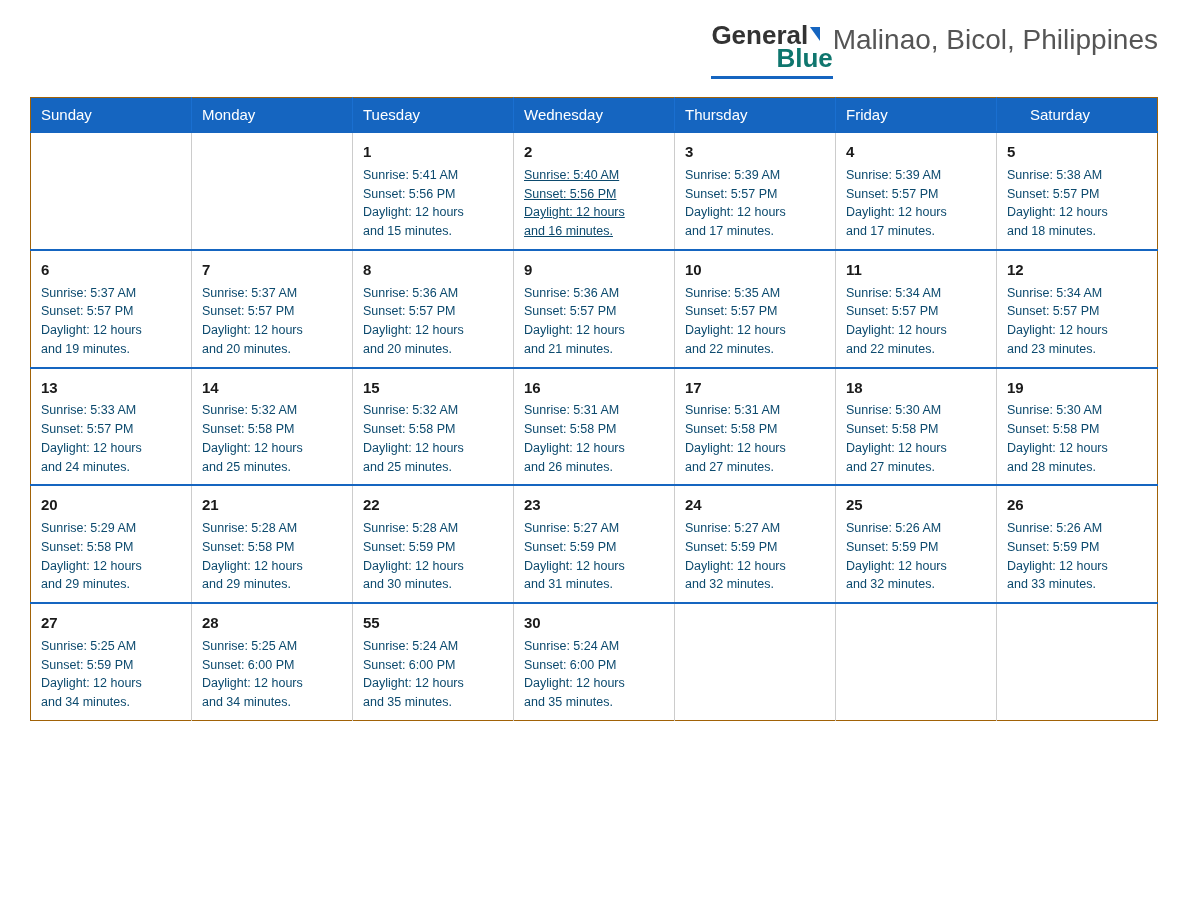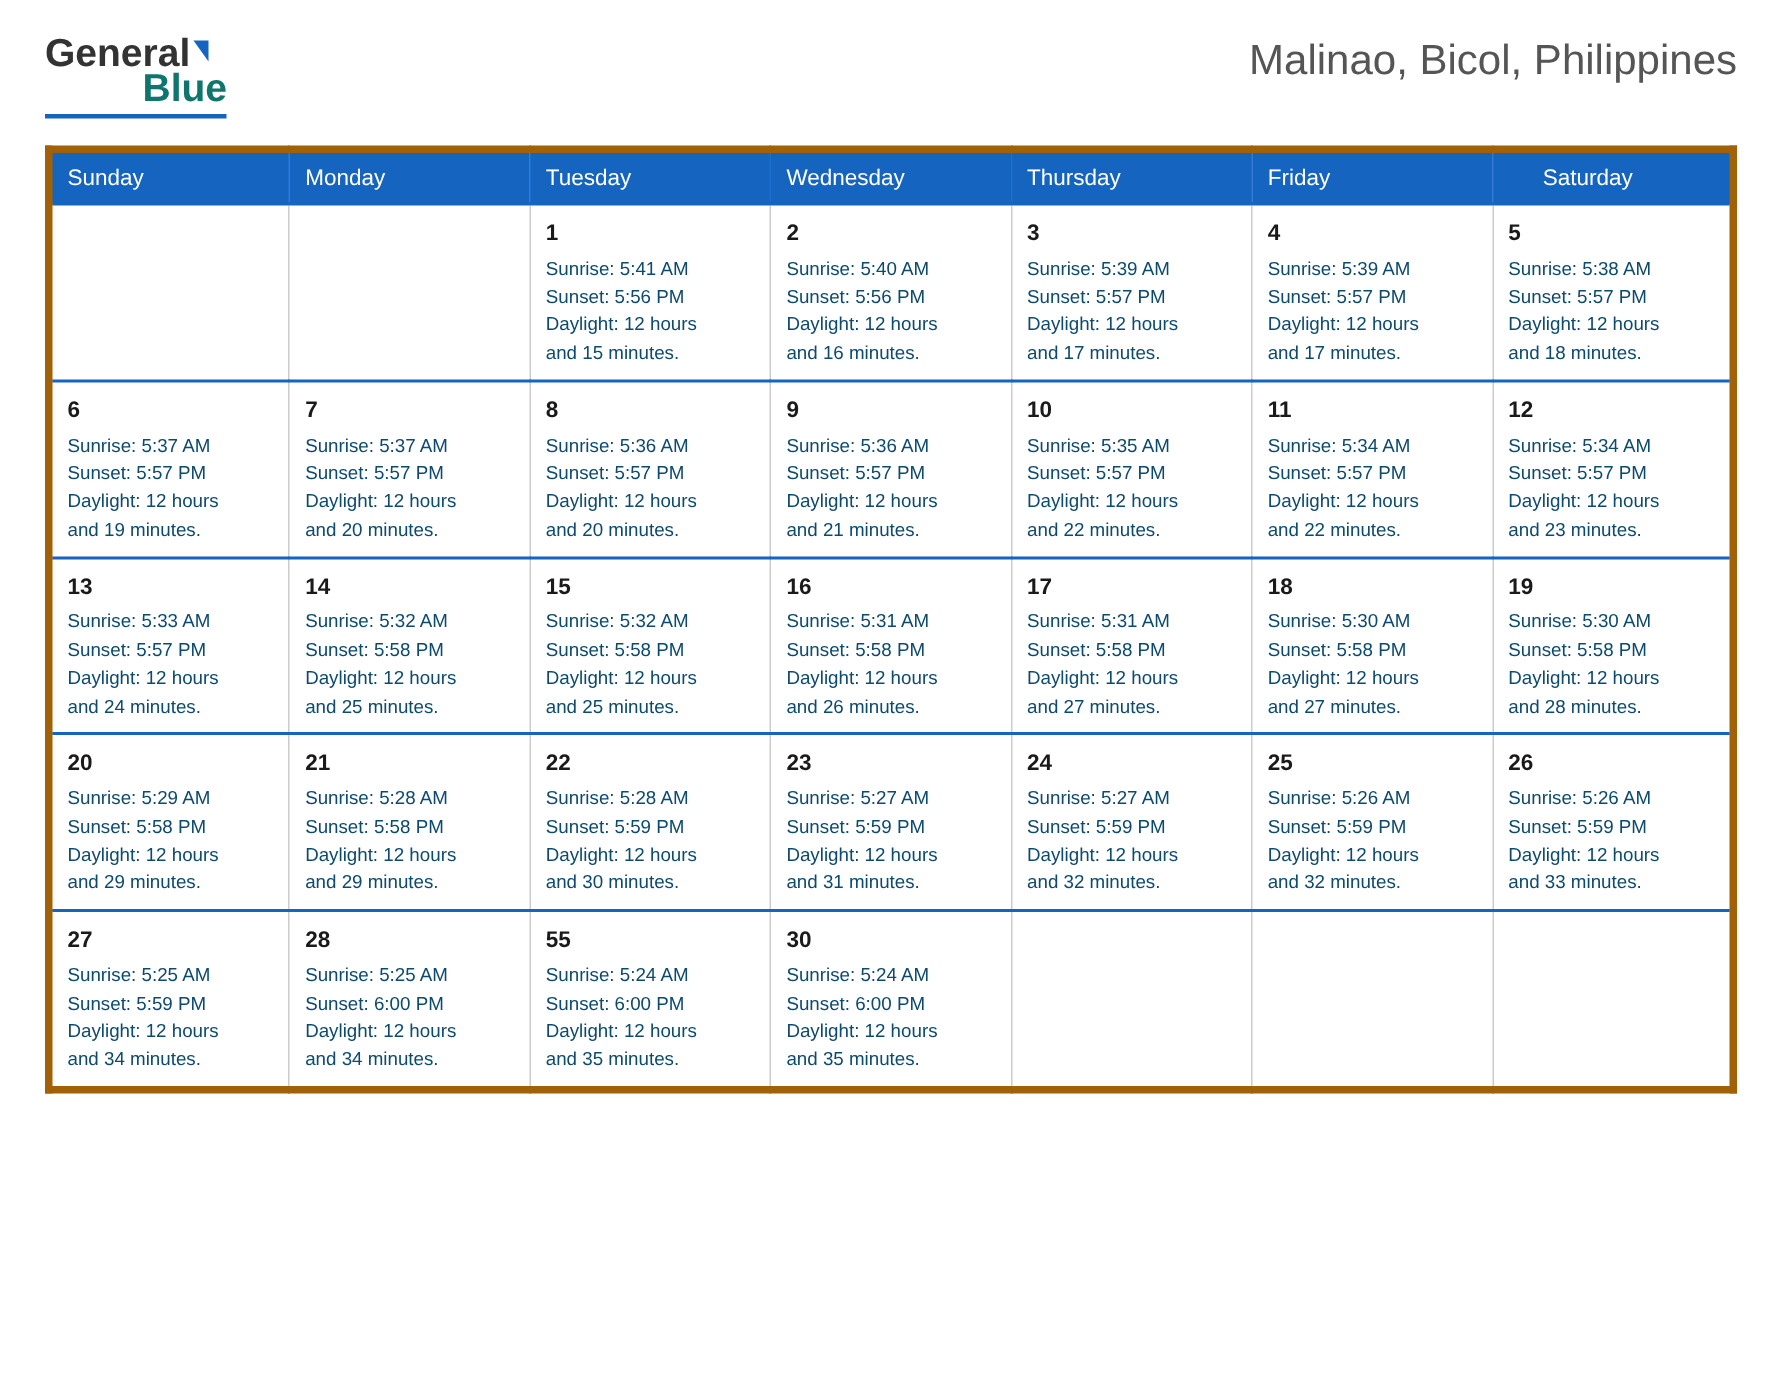--- a/index.html
+++ b/index.html
@@ -5,21 +5,21 @@
     * { box-sizing: border-box; margin: 0; padding: 0; }
     body {
       font-family: Arial, Helvetica, sans-serif;
       background: #ffffff;
       padding: 20px 30px;
       width: 1188px;
       min-height: 918px;
     }
     .header-area {
       display: flex;
-      justify-content: space-between;
+      justify-content: flex-end;
       align-items: flex-start;
       margin-bottom: 18px;
     }
     .logo-container {
       display: flex;
       flex-direction: column;
       align-items: flex-start;
     }
     .logo-text {
       display: flex;
@@ -54,21 +54,21 @@
       line-height: 1.1;
     }
     .location-title {
       font-size: 28px;
       color: #555;
       margin-top: 4px;
     }
     .calendar-table {
       width: 100%;
       border-collapse: collapse;
-      border: 5px solid #a16207;
+      border: 1px solid #a16207;
     }
     .calendar-table th {
       background-color: #1565c0;
       color: #ffffff;
       text-align: left;
       padding: 8px 10px;
       font-size: 15px;
       font-weight: normal;
       border-right: 1px solid #1a6fd0;
     }
@@ -140,21 +140,21 @@
         <td class="empty-cell"></td>
         <td>
           <span class="day-number">1</span>
           <div class="day-info" style="white-space: pre-line;">Sunrise: 5:41 AM
 Sunset: 5:56 PM
 Daylight: 12 hours
 and 15 minutes.</div>
         </td>
         <td>
           <span class="day-number">2</span>
-          <div class="day-info" style="white-space: pre-line;">Sunrise: 5:40 AM
+          <div class="day-info" style="white-space: pre-line; text-decoration: underline;">Sunrise: 5:40 AM
 Sunset: 5:56 PM
 Daylight: 12 hours
 and 16 minutes.</div>
         </td>
         <td>
           <span class="day-number">3</span>
           <div class="day-info" style="white-space: pre-line;">Sunrise: 5:39 AM
 Sunset: 5:57 PM
 Daylight: 12 hours
 and 17 minutes.</div>

